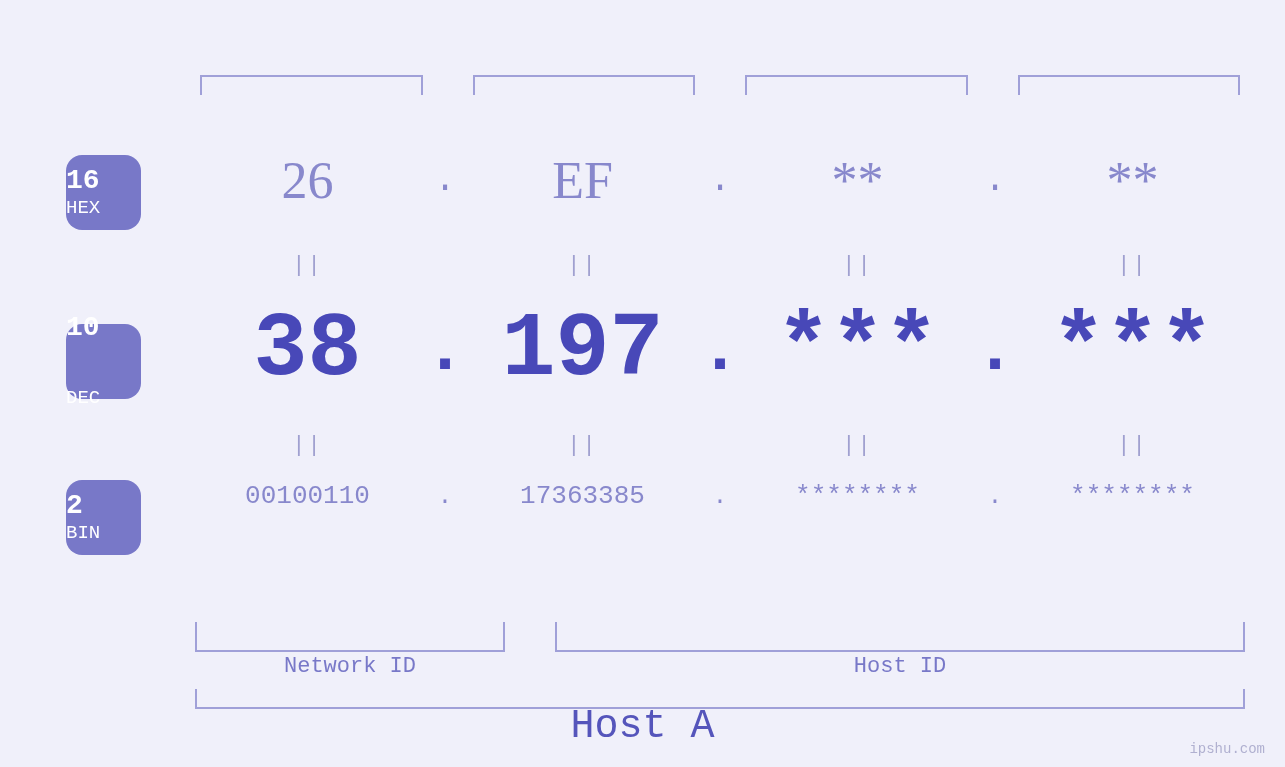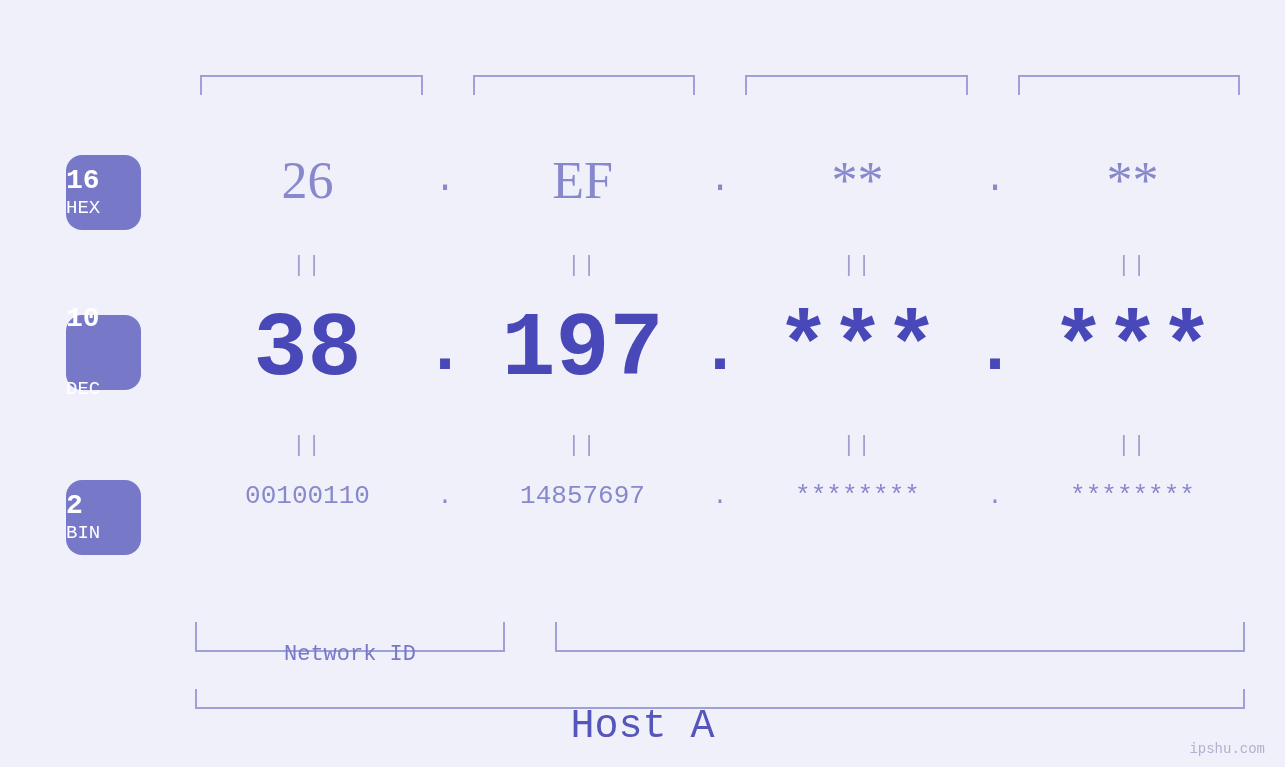--- a/index.html
+++ b/index.html
@@ -62,21 +62,21 @@
       font-weight: bold;
       line-height: 1;
     }
 
     .badge-label {
       font-size: 19px;
       margin-top: 2px;
     }
 
     .badge-hex { top: 155px; }
-    .badge-dec { top: 315px; gap: 43px; }
+    .badge-dec { top: 324px; gap: 43px; }
     .badge-bin { top: 480px; }
 
     
     .row {
       position: absolute;
       left: 195px;
       right: 40px;
       display: flex;
       align-items: center;
     }
@@ -195,21 +195,21 @@
       border-bottom: 2px solid #a0a0d8;
       border-left: 2px solid #a0a0d8;
       border-right: 2px solid #a0a0d8;
       position: relative;
       margin-left: 50px;
     }
 
     
     .id-labels {
       position: absolute;
-      bottom: 100px;
+      bottom: 88px;
       left: 195px;
       right: 40px;
       display: flex;
       align-items: flex-end;
     }
 
     .network-id-label {
       width: 310px;
       text-align: center;
       color: #7878c8;
@@ -370,39 +370,40 @@
     <span class="badge-num">2</span>
     <span class="badge-label">BIN</span>
   </div>
 
   <div class="row row-bin">
     <div class="cell">
       <span class="bin-val">00100110</span>
     </div>
     <div class="dot-sep dot-bin">.</div>
     <div class="cell">
-      <span class="bin-val">14857697</span>
+      <span class="bin-val">17363385</span>
     </div>
     <div class="dot-sep dot-bin">.</div>
     <div class="cell">
       <span class="bin-val">********</span>
     </div>
     <div class="dot-sep dot-bin">.</div>
     <div class="cell">
       <span class="bin-val">********</span>
     </div>
   </div>
 
   <div class="bottom-bracket-area">
     <div class="network-bracket"></div>
     <div class="host-bracket"></div>
   </div>
 
   <div class="id-labels">
     <div class="network-id-label">Network ID</div>
+    <div class="host-id-label">Host ID</div>
   </div>
 
   <div class="outer-bracket"></div>
 
   <div class="class-label">Host A</div>
 
   <div class="watermark">ipshu.com</div>
 
 </div>
 

